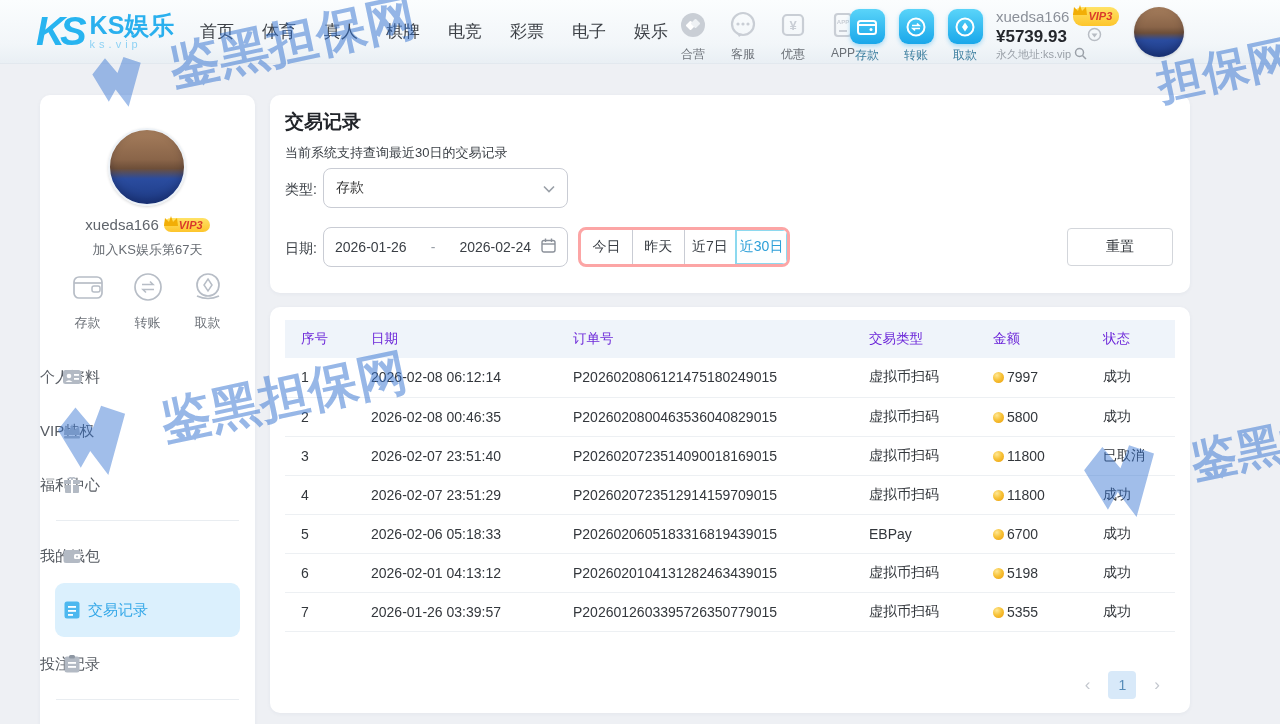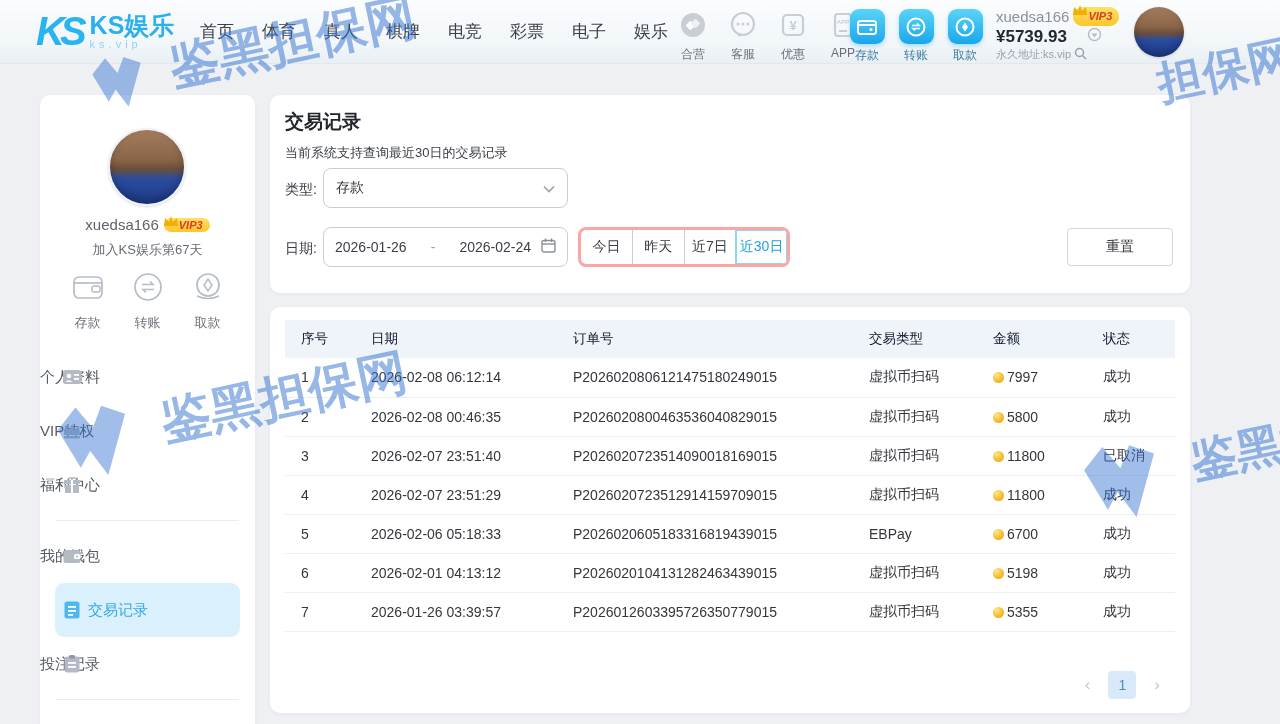--- a/index.html
+++ b/index.html
@@ -87,21 +87,21 @@
   .btn-search { position:absolute; left:678px; top:133px; width:108px; height:38px; border:none;
     background:#3fbdf1; color:#fff; font-size:14px; border-radius:4px; cursor:pointer; font-family:inherit; }
   .btn-reset { position:absolute; left:797px; top:133px; width:106px; height:38px;
     background:#fff; border:1px solid #d3d6db; color:#34383d; font-size:14px; border-radius:4px; cursor:pointer; font-family:inherit; }
   
   .tablecard { position:absolute; left:270px; top:307px; width:920px; height:406px;
     background:#fff; border-radius:10px; box-shadow:0 1px 4px rgba(40,60,90,.05); z-index:4; }
   table.rec { position:absolute; left:15px; top:13px; width:890px; border-collapse:collapse; table-layout:fixed; }
   table.rec col.c1{width:70px} table.rec col.c2{width:202px} table.rec col.c3{width:296px}
   table.rec col.c4{width:124px} table.rec col.c5{width:110px} table.rec col.c6{width:88px}
-  table.rec th { background:#eff4fa; height:38px; font-size:13.5px; font-weight:400; color:#0f172a;
+  table.rec th { background:#eff4fa; height:38px; font-size:13.5px; font-weight:400; color:#6d28d9;
     text-align:left; padding:0 0 0 16px; }
   table.rec td { height:39px; font-size:14px; color:#33373c; padding:0 0 0 16px;
     border-bottom:1px solid #edf0f3; white-space:nowrap; overflow:hidden; }
   .coin { display:inline-block; width:11px; height:11px; border-radius:50%; margin-right:3px; vertical-align:-1px;
     background:radial-gradient(circle at 35% 30%,#ffe793 0%,#f7c33a 45%,#ec9d07 100%); }
   .pager { position:absolute; right:30px; bottom:14px; display:flex; align-items:center; gap:18px; }
   .pg-arrow { font-size:17px; color:#c3c7ce; cursor:pointer; line-height:28px; }
   .pg-num { width:28px; height:28px; background:#d8e9f9; color:#568cb9; font-size:14px;
     display:flex; align-items:center; justify-content:center; border-radius:4px; cursor:pointer; }
 </style>

